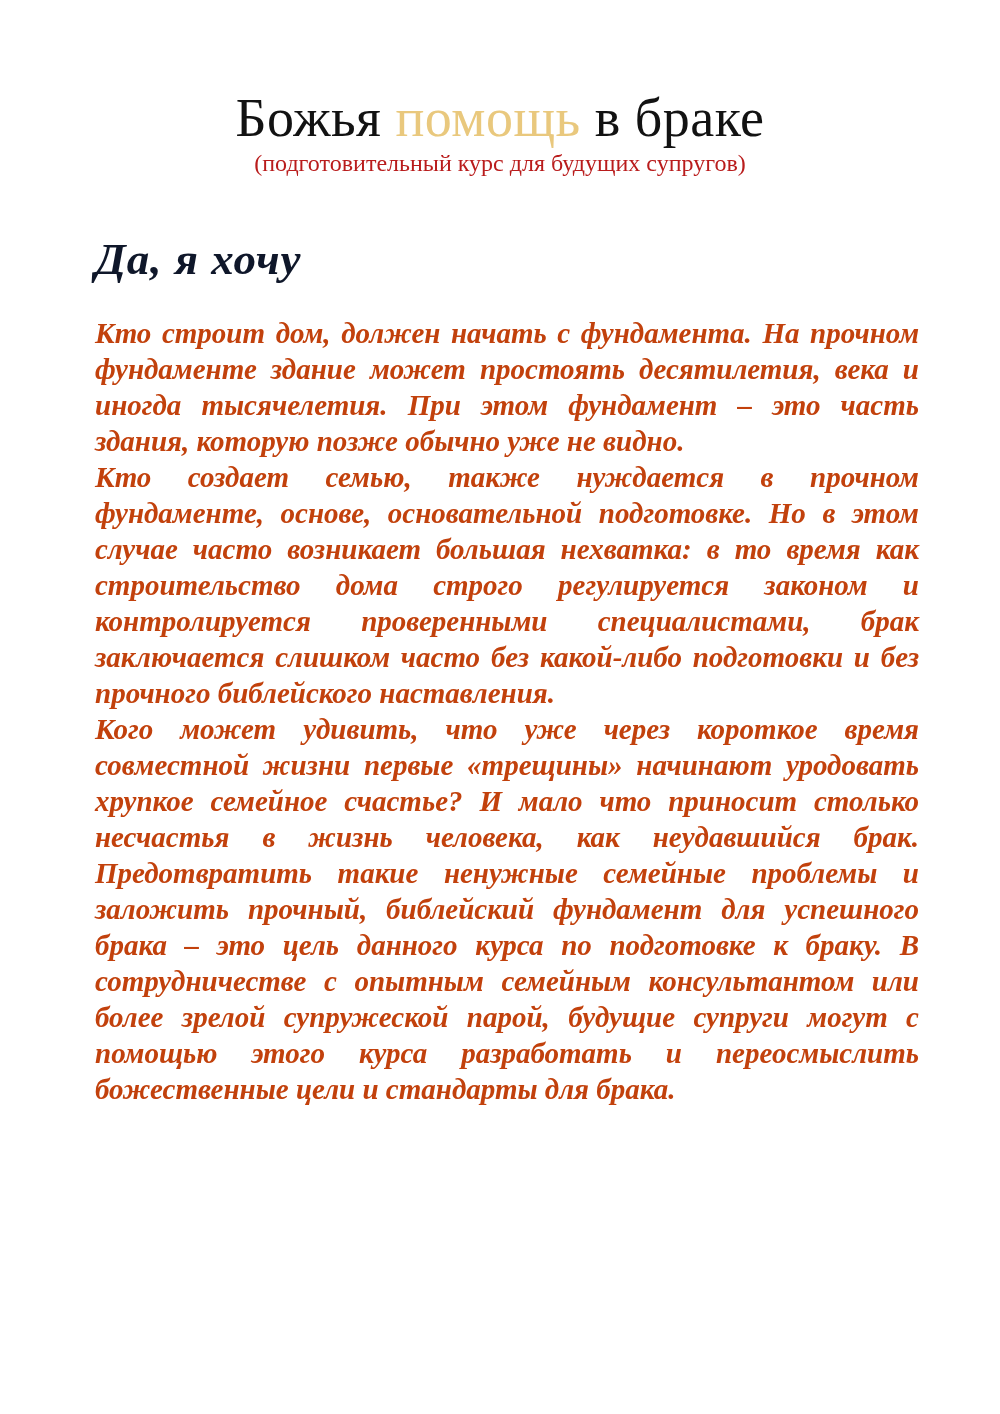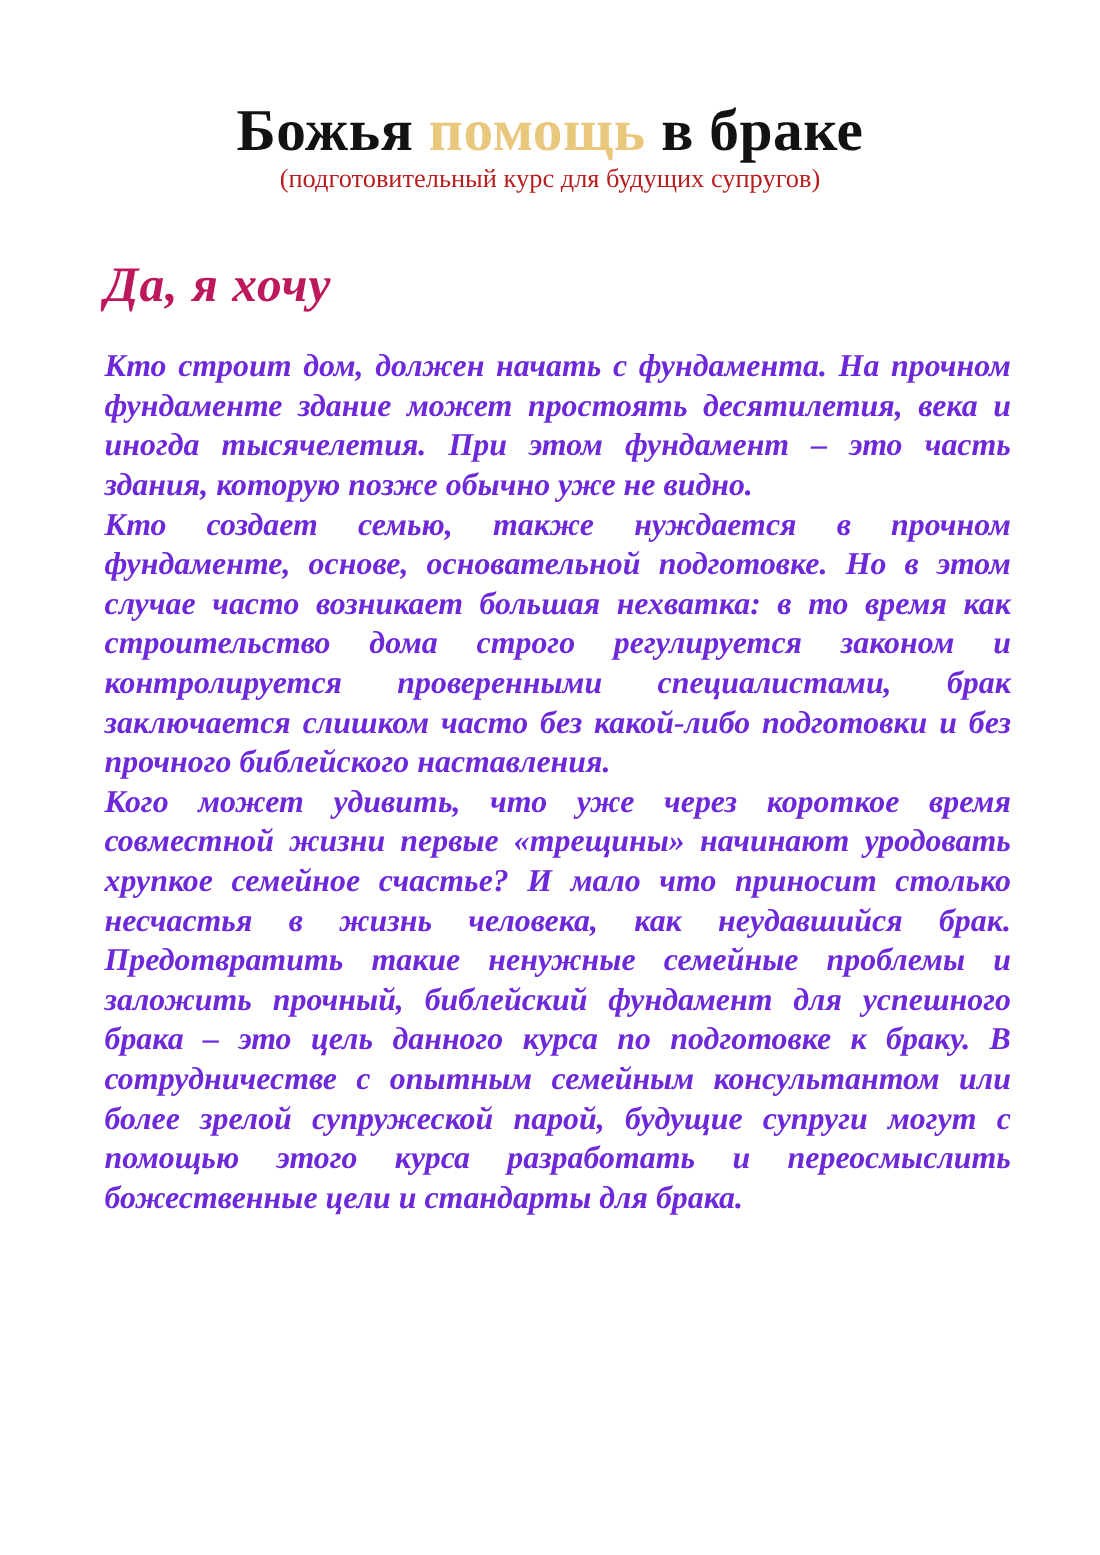--- a/index.html
+++ b/index.html
@@ -15,45 +15,45 @@
     background: #ffffff;
     font-family: "Liberation Serif", serif;
     overflow: hidden;
   }
   .doc-title {
     margin: 0;
     padding-top: 88px;
     text-align: center;
     font-size: 54px;
     line-height: 1.12;
-    font-weight: bold;
+    font-weight: normal;
     color: #121212;
     letter-spacing: 0.5px;
   }
   .doc-title .accent {
     color: #e9c87d;
   }
   .doc-subtitle {
     margin: 2px 0 0 0;
     text-align: center;
     font-size: 24px;
     font-weight: normal;
     color: #b91c1c;
   }
   .section-heading {
     margin: 56px 95px 0 95px;
     font-size: 45px;
     font-weight: bold;
     font-style: italic;
-    color: #be185d;
+    color: #0f172a;
     letter-spacing: 1px;
   }
   .body-text {
     margin: 30px 81px 0 95px;
-    color: #6d28d9;
+    color: #c2410c;
   }
   .body-text p {
     margin: 0;
     font-size: 29px;
     line-height: 36px;
     font-weight: bold;
     font-style: italic;
     text-align: justify;
     text-align-last: left;
   }

